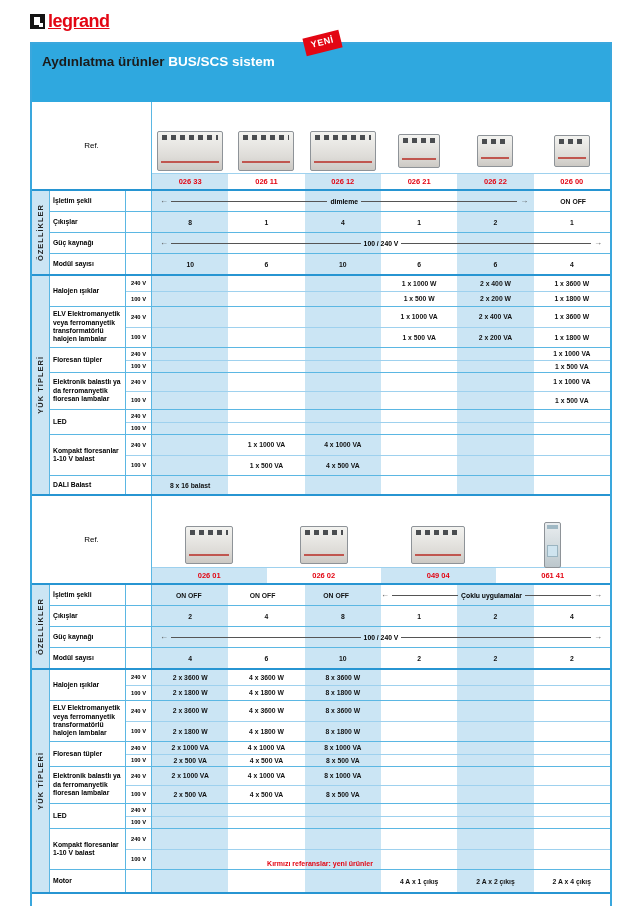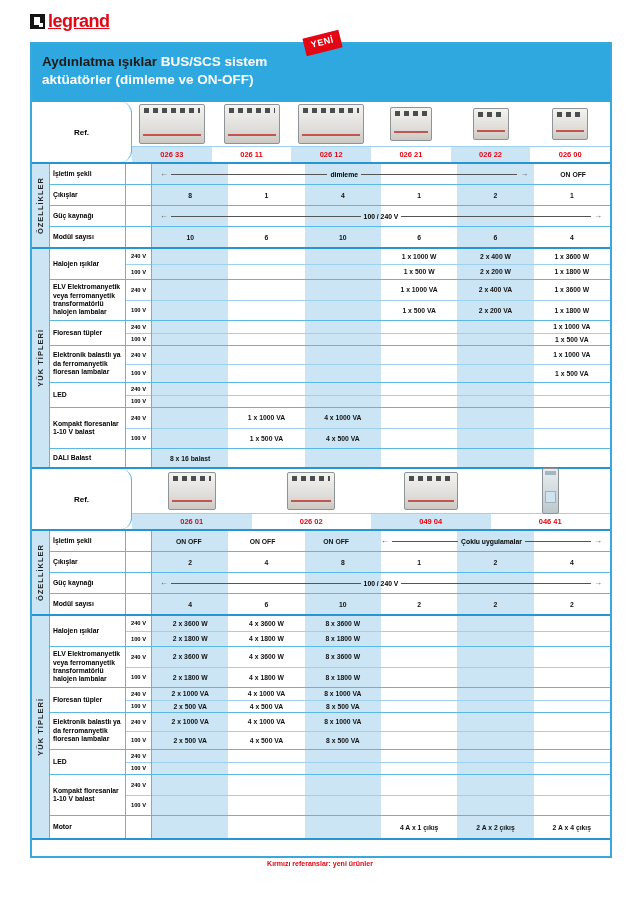--- a/index.html
+++ b/index.html
@@ -12,23 +12,23 @@
   .logo-text{color:#E30613;font-weight:bold;font-size:18px;letter-spacing:-0.5px;text-decoration:underline;}
 
   .frame{position:absolute;left:30px;top:42px;width:582px;border:2px solid #3AA7DD;box-sizing:border-box;}
 
   .title-band{background:#2FA8DF;color:#fff;padding:9px 10px;font-size:13.5px;font-weight:bold;line-height:1.3;position:relative;height:58px;box-sizing:border-box;}
   .t-black{color:#1b1b1b;}
   .badge{position:absolute;left:272px;top:-10px;background:#E30613;color:#fff;font-size:9px;font-weight:bold;padding:3px 7px;transform:rotate(-14deg);letter-spacing:.5px;}
 
   
   .ref-row{display:flex;border-bottom:2px solid #2795D2;background:#fff;}
-  .ref-label{width:100px;display:flex;align-items:center;justify-content:center;font-weight:bold;font-size:8px;border-right:1px solid #5BB7E3;box-sizing:border-box;border-radius:11px;}
+  .ref-label{width:120px;display:flex;align-items:center;justify-content:center;font-weight:normal;font-size:8px;border-right:1px solid #5BB7E3;box-sizing:border-box;}
   .ref-cols{flex:1;display:flex;}
-  .ref-col{flex:1;display:flex;flex-direction:column;min-width:0;}
+  .ref-col{flex:1;display:flex;flex-direction:column;min-width:0;margin-top:27px;}
   .prod{height:44px;display:flex;align-items:center;justify-content:center;}
   .ref-num{height:15px;line-height:15px;text-align:center;color:#E30613;font-weight:bold;font-size:7.5px;border-top:1px solid #9ED1EE;}
   .ref-col:nth-child(odd) .ref-num{background:#CBE5F4;}
 
   .section{display:flex;border-bottom:2px solid #2795D2;}
   .section:last-of-type{border-bottom:none;}
   .vstrip{width:18px;background:#CBE5F4;display:flex;align-items:center;justify-content:center;border-right:1px solid #5BB7E3;box-sizing:border-box;}
   .vstrip span{writing-mode:vertical-rl;transform:rotate(180deg);font-weight:bold;font-size:7.5px;letter-spacing:1px;color:#222;}
   .sec-rows{flex:1;display:flex;flex-direction:column;min-width:0;}
 
@@ -78,23 +78,22 @@
 <body>
 
 <div class="logo">
   <span class="logo-mark"></span>
   <span class="logo-text">legrand</span>
 </div>
 
 <div class="frame">
 
   <div class="title-band">
-    <span class="t-black">Aydınlatma ışıklar</span>
+    <span class="t-black">Aydınlatma ürünler</span>
     <span>BUS/SCS sistem</span><br>
-    <span>aktüatörler (dimleme ve ON-OFF)</span>
     <div class="badge">YENİ</div>
   </div>
 
   <div class="ref-row">
     <div class="ref-label">Ref.</div>
     <div class="ref-cols">
       <div class="ref-col">
         <div class="prod">
             <div class="device" data-dev="xl"></div>
           </div>
@@ -390,21 +389,21 @@
       <div class="ref-col">
         <div class="prod">
             <div class="device" data-dev="w2"></div>
           </div>
         <div class="ref-num">049 04</div>
       </div>
       <div class="ref-col">
         <div class="prod">
             <div class="device" data-dev="din"></div>
           </div>
-        <div class="ref-num">046 41</div>
+        <div class="ref-num">061 41</div>
       </div>
     </div>
   </div>
 
   <div class="section">
     <div class="vstrip">
         <span>ÖZELLİKLER</span>
       </div>
     <div class="sec-rows">
       <div class="row hoz">

